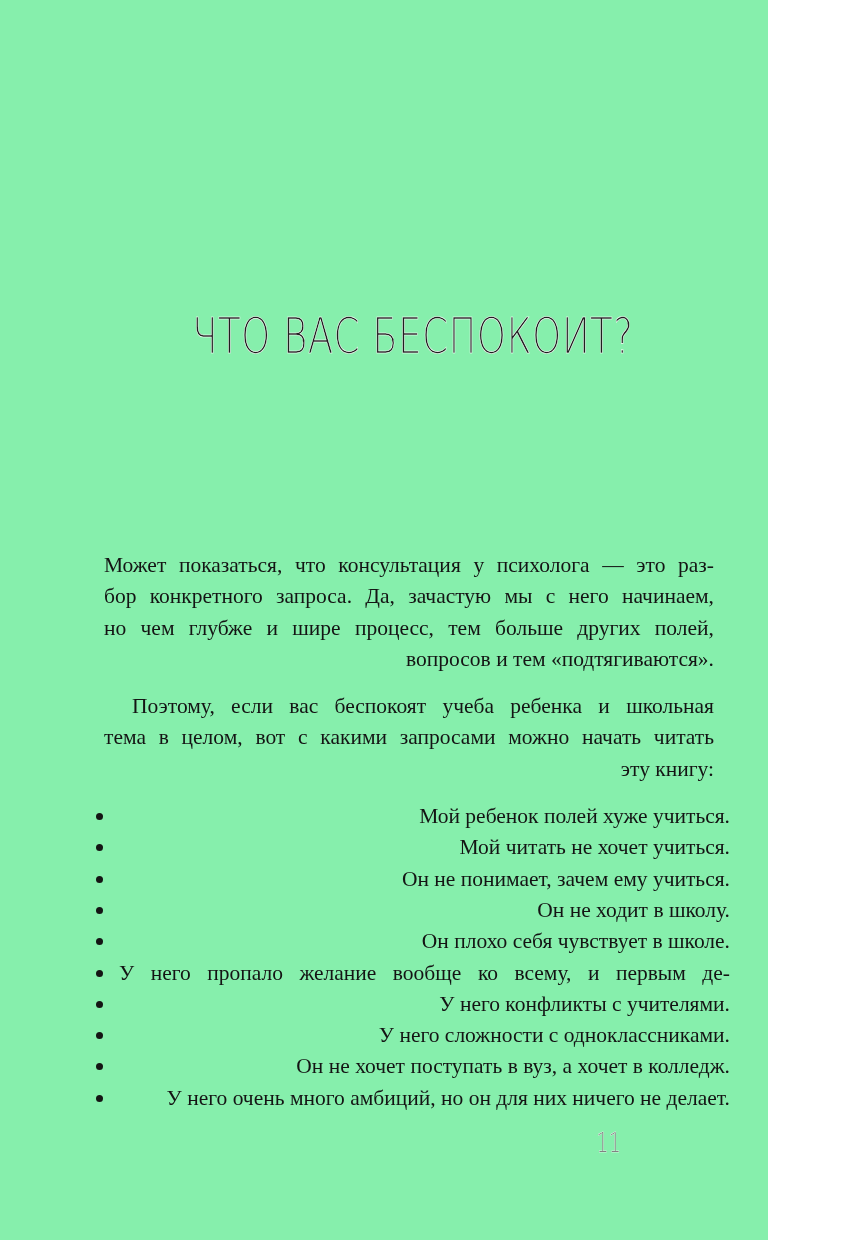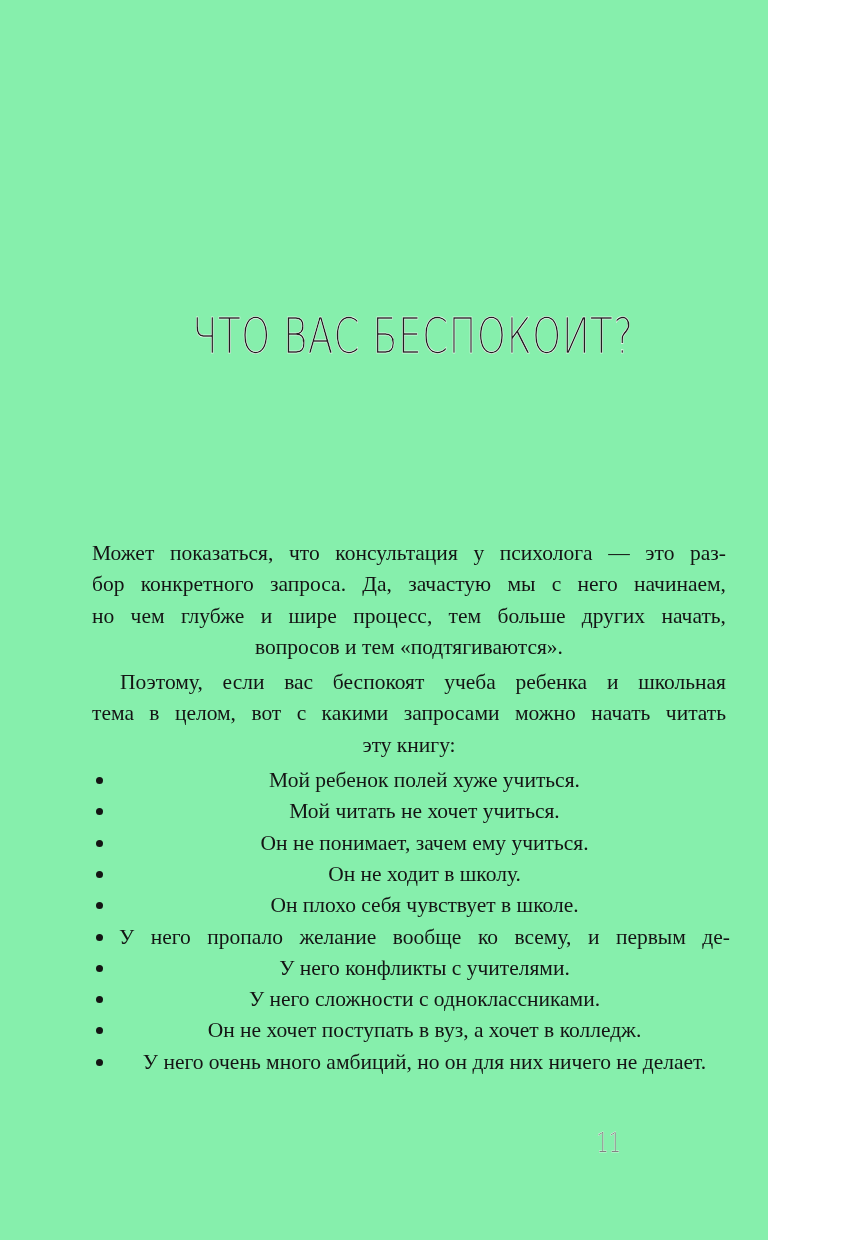--- a/index.html
+++ b/index.html
@@ -32,23 +32,23 @@
   }
   .body-block {
     position: absolute;
     left: 88px;
     top: 534px;
     width: 642px;
     font-size: 21.5px;
     line-height: 31.3px;
     color: #141414;
   }
-  .paragraph { margin: 4px; }
+  .paragraph { margin: 16px; }
   .line {
-    text-align: center;
+    text-align: right;
   }
   .line.fill {
     text-align: justify;
     text-align-last: justify;
   }
   .line.indent {
     padding-left: 28px;
   }
   .bullet-item {
     position: relative;
@@ -81,21 +81,21 @@
 <body>
 
 <div class="page">
   <div class="chapter-title">ЧТО ВАС БЕСПОКОИТ?</div>
 
   <div class="body-block">
     <div>
         <div class="paragraph">
           <div class="line fill">Может показаться, что консультация у психолога — это раз-</div>
           <div class="line fill">бор конкретного запроса. Да, зачастую мы с него начинаем,</div>
-          <div class="line fill">но чем глубже и шире процесс, тем больше других начать,</div>
+          <div class="line fill">но чем глубже и шире процесс, тем больше других полей,</div>
           <div class="line">вопросов и тем «подтягиваются».</div>
         </div>
         <div class="paragraph">
           <div class="line fill indent">Поэтому, если вас беспокоят учеба ребенка и школьная</div>
           <div class="line fill">тема в целом, вот с какими запросами можно начать читать</div>
           <div class="line">эту книгу:</div>
         </div>
       </div>
     <div>
         <div class="bullet-item">

